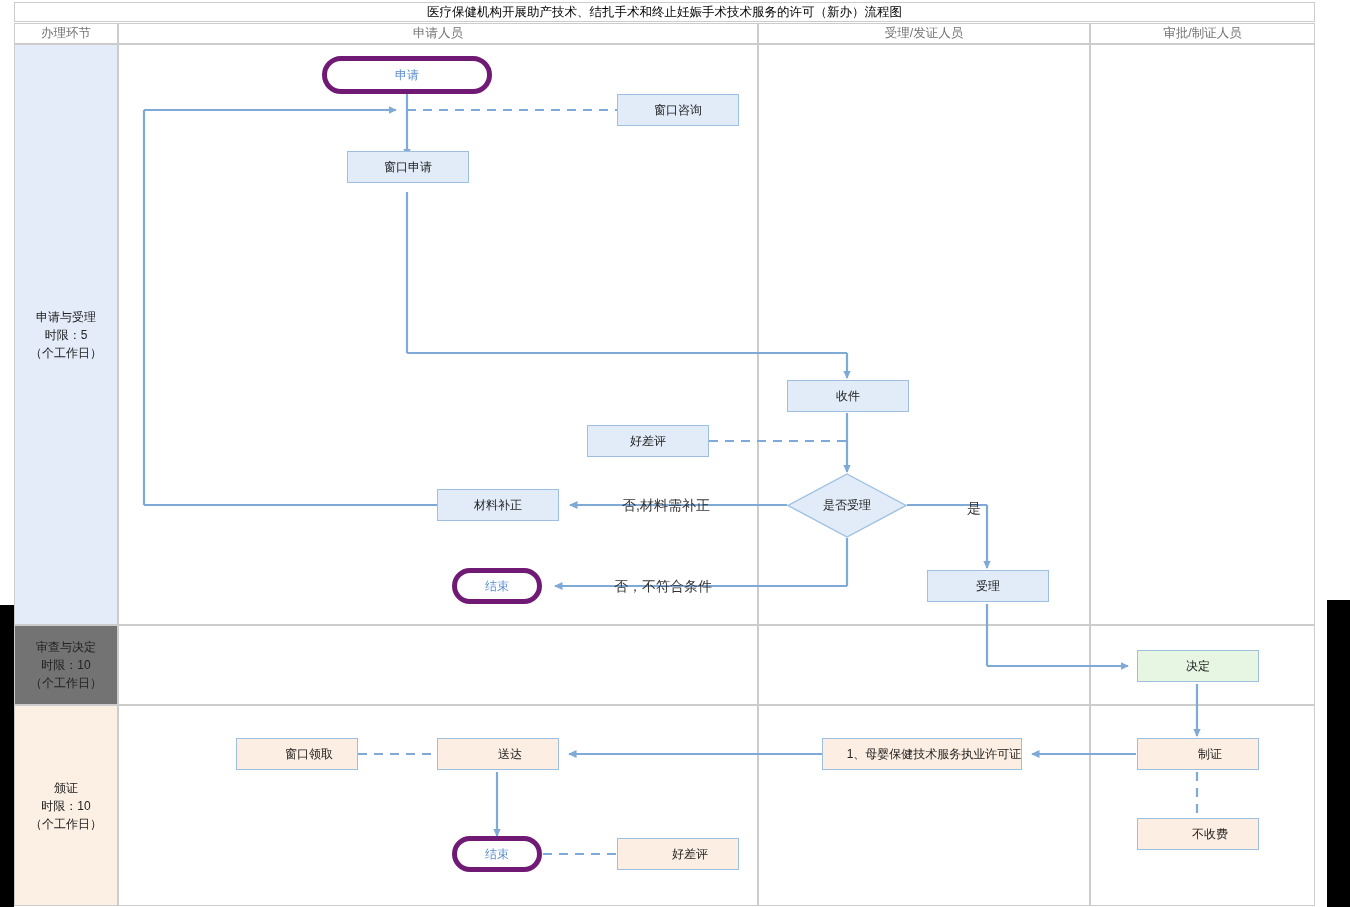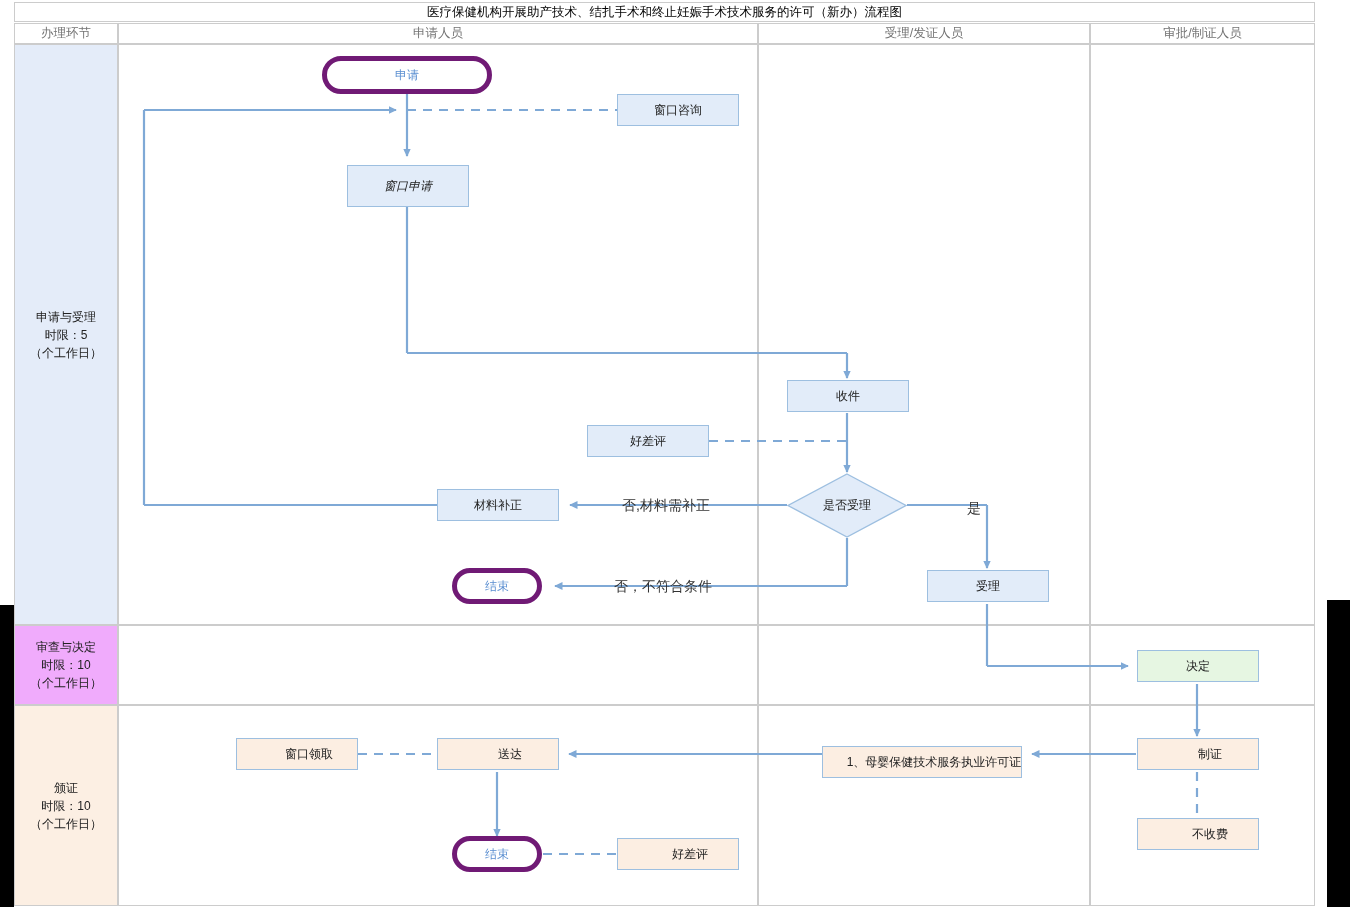--- a/index.html
+++ b/index.html
@@ -59,21 +59,21 @@
     border: 1px solid #cccccc;
     box-sizing: border-box;
     display: flex; flex-direction: column;
     align-items: center; justify-content: center;
     font-size: 12px;
     line-height: 18px;
     color: #222;
     text-align: center;
   }
   .lane-0 { top: 44px;  height: 581px; background: #e4ecf9; }
-  .lane-1 { top: 625px; height: 80px;  background: #f0abfc; }
+  .lane-1 { top: 625px; height: 80px;  background: #737373; }
   .lane-2 { top: 705px; height: 201px; background: #fcefe3; }
 
   
   .cell {
     position: absolute;
     border: 1px solid #cccccc;
     box-sizing: border-box;
     background: #ffffff;
   }
   .r0 { top: 44px;  height: 581px; }
@@ -239,21 +239,21 @@
   </svg>
 
   <div class="node node-term" style="left:322px; top:56px; width:170px; height:38px;">
     <span>申请</span>
   </div>
 
   <div class="node node-rect" style="left:617px; top:94px; width:122px; height:32px;">
     <span>窗口咨询</span>
   </div>
 
-  <div class="node node-rect" style="left:347px; top:165px; width:122px; height:42px;font-style:italic;">
+  <div class="node node-rect" style="left:347px; top:151px; width:122px; height:32px;">
     <span>窗口申请</span>
   </div>
 
   <div class="node node-rect" style="left:787px; top:380px; width:122px; height:32px;">
     <span>收件</span>
   </div>
 
   <div class="node node-rect" style="left:587px; top:425px; width:122px; height:32px;">
     <span>好差评</span>
   </div>
@@ -282,21 +282,21 @@
   </div>
 
   <div class="node node-peach" style="left:1137px; top:738px; width:122px; height:32px;">
     <span>制证</span>
   </div>
 
   <div class="node node-peach" style="left:1137px; top:818px; width:122px; height:32px;">
     <span>不收费</span>
   </div>
 
-  <div class="node node-peach" style="left:822px; top:738px; width:200px; height:32px;margin-top:8px;">
+  <div class="node node-peach" style="left:822px; top:738px; width:200px; height:32px;">
     <span>1、母婴保健技术服务执业许可证</span>
   </div>
 
   <div class="node node-peach" style="left:437px; top:738px; width:122px; height:32px;">
     <span>送达</span>
   </div>
 
   <div class="node node-peach" style="left:236px; top:738px; width:122px; height:32px;">
     <span>窗口领取</span>
   </div>

